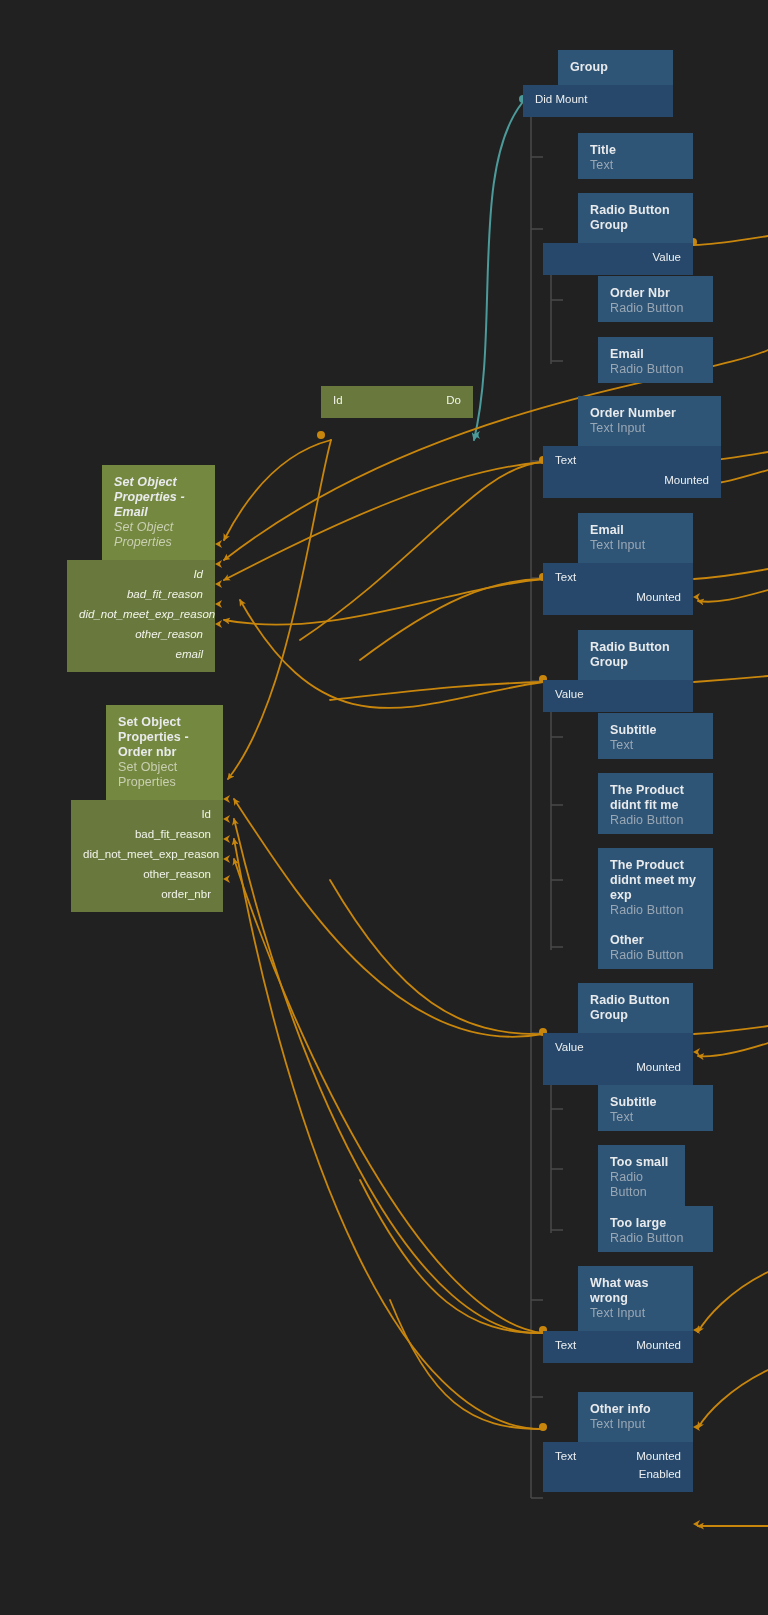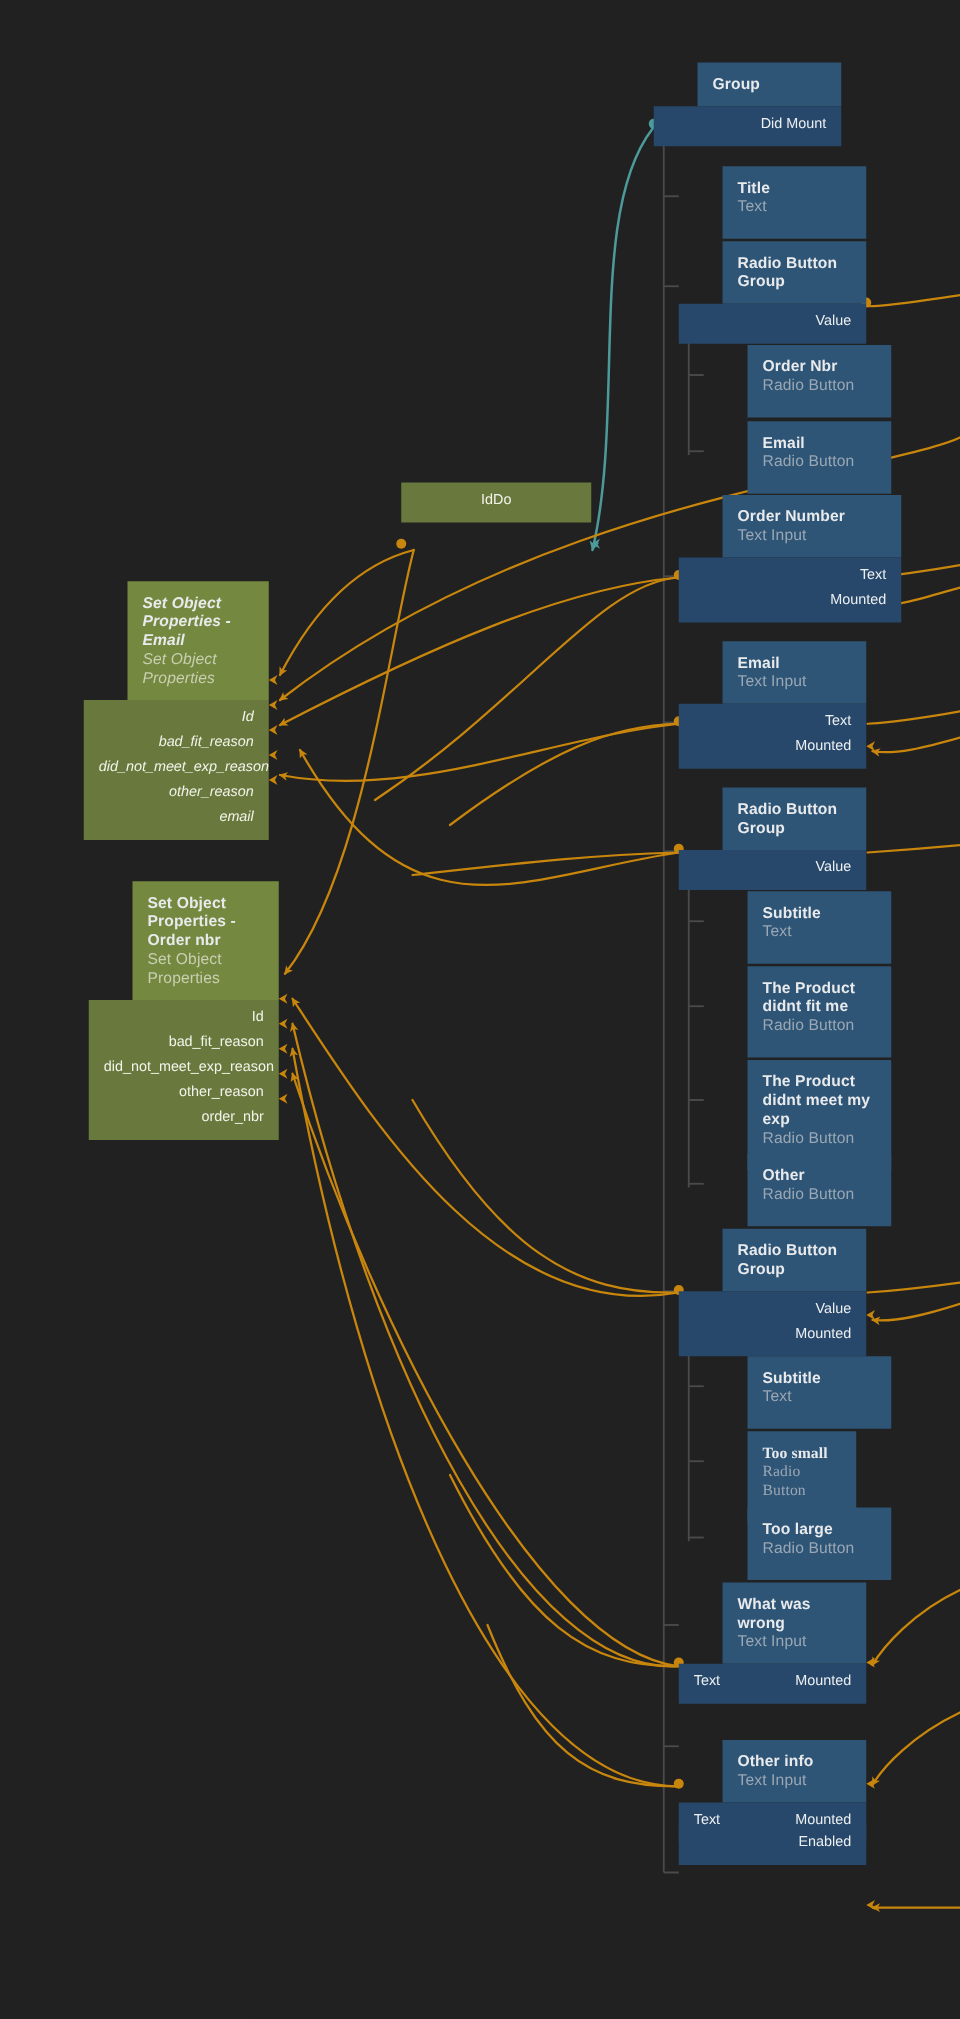--- a/index.html
+++ b/index.html
@@ -56,36 +56,36 @@
     padding: 4px 12px 8px 12px;
   }
   .port {
     position: relative;
     font-size: 11.5px;
     line-height: 20px;
     height: 20px;
     color: #eceff1;
     white-space: nowrap;
   }
-  .port.left  { text-align: right; }
+  .port.left  { text-align: left; }
   .port.right { text-align: right; }
   .port.both  { display: flex; justify-content: space-between; }
 
   
   .node.blue .head { background: #2e5476; }
   .node.blue .ports { background: #27486a; }
   .node.blue .subtitle { color: #9aa7b4; }
 
   
   .node.green .head { background: #74883f; }
   .node.green .ports { background: #69793e; }
   .node.green .subtitle { color: #c9cfb2; }
-  .node.green .port { color: #f2f4ea; justify-content: center; }
-
-  .node.noports .head { padding-bottom: 18px; }
+  .node.green .port { color: #f2f4ea; }
+
+  .node.noports .head { padding-bottom: 6px; }
 </style>
 </head>
 <body>
 
 <div id="canvas">
 
   <svg id="treelines">
       <line x1="531" y1="112" x2="531" y2="1498" stroke="#4a4a4a" stroke-width="1.5"></line>
       <line x1="551" y1="244" x2="551" y2="364" stroke="#4a4a4a" stroke-width="1.5"></line>
       <line x1="551" y1="680" x2="551" y2="950" stroke="#4a4a4a" stroke-width="1.5"></line>
@@ -271,21 +271,21 @@
           <div class="port left">Value</div>
           <div class="port right">Mounted</div>
         </div>
       </div>
       <div class="node blue noports" style="left: 563px; top: 1085px; width: 150px; height: 48px;">
         <div class="head">
           <div class="title">Subtitle</div>
           <div class="subtitle">Text</div>
         </div>
       </div>
-      <div class="node blue noports" style="left: 563px; top: 1145px; width: 122px; height: 48px; font-family: Liberation Serif, serif;">
+      <div class="node blue noports" style="left: 563px; top: 1145px; width: 122px; height: 48px;">
         <div class="head">
           <div class="title">Too small</div>
           <div class="subtitle">Radio Button</div>
         </div>
       </div>
       <div class="node blue noports" style="left: 563px; top: 1206px; width: 150px; height: 48px;">
         <div class="head">
           <div class="title">Too large</div>
           <div class="subtitle">Radio Button</div>
         </div>

